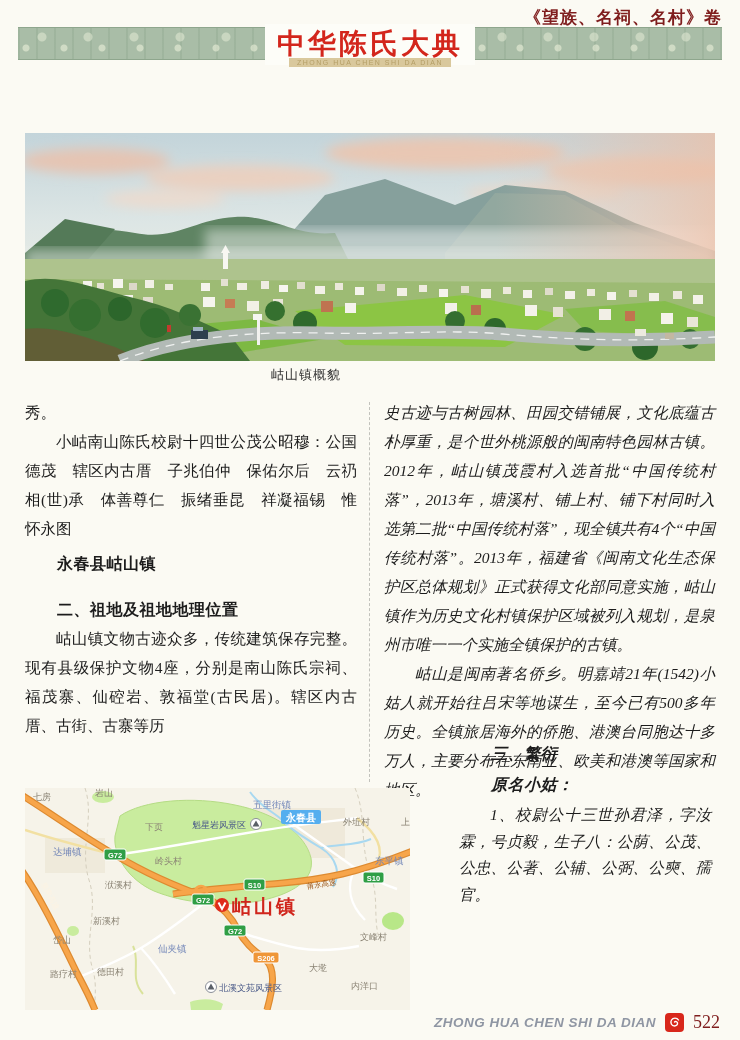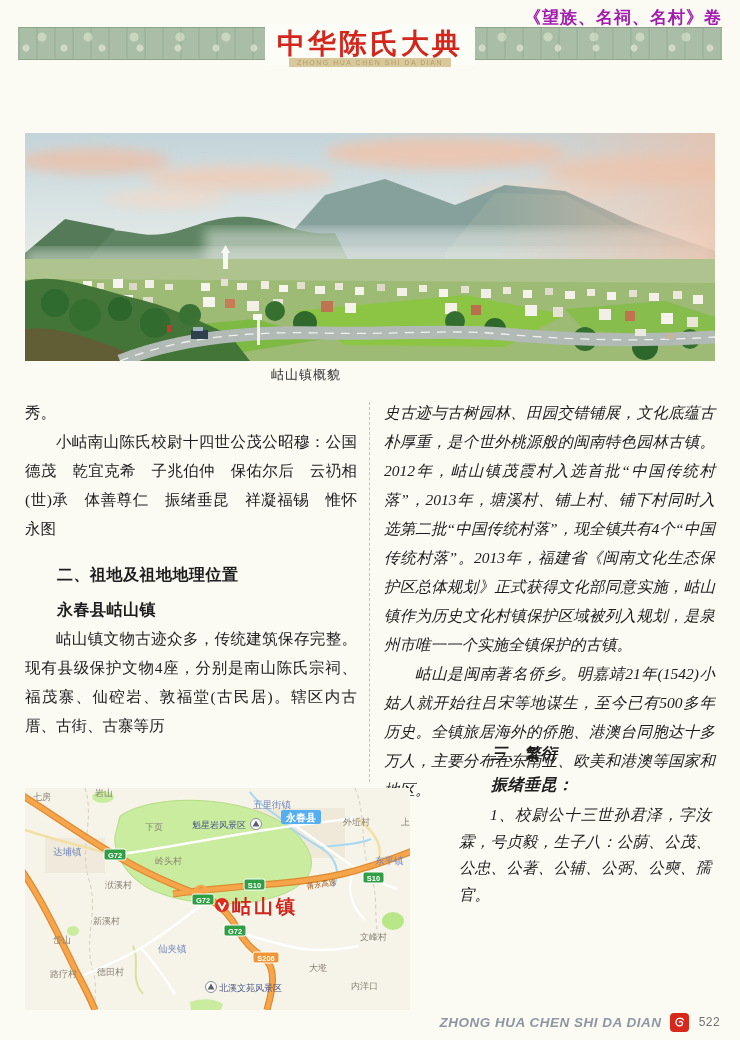--- a/index.html
+++ b/index.html
@@ -1,21 +1,21 @@
 <!DOCTYPE html>
 <html><head>
 <meta charset="utf-8">
 <style>
   html,body{margin:0;padding:0;}
   body{width:740px;height:1040px;position:relative;background:#fbfaf3;overflow:hidden;
        font-family:"Liberation Serif",serif;color:#1c1c1c;}
   .abs{position:absolute;}
 
   
-  .volume-label{top:6px;right:18px;font-size:17px;font-weight:bold;letter-spacing:1px;color:#a21caf;
+  .volume-label{top:6px;right:18px;font-size:17px;font-weight:bold;letter-spacing:1px;color:#7f1d1d;
     font-family:"Liberation Serif",serif;}
   .band{left:18px;top:27px;width:704px;height:31px;background-color:#a9bda7;
     background-image:
       radial-gradient(circle at 8px 20px, rgba(240,244,222,.55) 3px, transparent 4px),
       radial-gradient(circle at 24px 9px, rgba(240,244,222,.45) 4px, transparent 5px),
       repeating-linear-gradient(90deg, rgba(140,165,140,.35) 0 2px, transparent 2px 18px);
     background-size:38px 31px,46px 31px,auto;
     border-top:1px solid #8ea68d;border-bottom:1px solid #8ea68d;}
   .band-title-box{left:50%;top:24px;transform:translateX(-50%);background:#fdfdf8;
     padding:1px 12px 2px 12px;}
@@ -44,21 +44,21 @@
   .right-col-lower p{margin:4px;font-style:italic;}
   .divider{left:369px;top:402px;height:380px;border-left:1px dashed #c2c2bc;width:0;}
 
   
   .map{left:25px;top:788px;width:385px;height:222px;background:#f6f3e9;overflow:hidden;}
 
   
   .footer{top:1012px;right:20px;display:flex;align-items:center;gap:8px;}
   .footer-roman{font-family:"Liberation Sans",sans-serif;font-style:italic;font-weight:bold;
     font-size:13.5px;color:#8f96a3;letter-spacing:.5px;}
-  .footer-page{font-family:Liberation Mono, monospace;font-size:12px;color:#737373;}
+  .footer-page{font-family:Liberation Serif, serif;font-size:18px;color:#7f1d1d;}
 </style>
 </head>
 <body>
 
 <div class="abs volume-label">《望族、名祠、名村》卷</div>
 <div class="abs band"></div>
 <div class="abs band-title-box">
   <span class="band-title">中华陈氏大典</span>
 </div>
 <div class="abs band-substrip">ZHONG HUA CHEN SHI DA DIAN</div>
@@ -186,34 +186,34 @@
     <rect x="610" y="196" width="11" height="7" fill="#eceadf"></rect>
       <rect x="640" y="200" width="9" height="6" fill="#c3b7a2"></rect>
   </svg>
 </div>
 <div class="abs caption">岵山镇概貌</div>
 
 <div class="abs divider"></div>
 
 <div class="abs col left-col">
   <p>秀。</p>
-  <p class="indent">小岵南山陈氏校尉十四世公茂公昭穆：公国德茂　乾宜克希　子兆伯仲　保佑尔后　云礽相(世)承　体善尊仁　振绪垂昆　祥凝福锡　惟怀永图</p>
+  <p class="indent">小岵南山陈氏校尉十四世公茂公昭穆：公国德茂　辖区内古厝　子兆伯仲　保佑尔后　云礽相(世)承　体善尊仁　振绪垂昆　祥凝福锡　惟怀永图</p>
+  <p class="sec-head second">永春县岵山镇</p>
   <p class="sec-head first">二、祖地及祖地地理位置</p>
-  <p class="sec-head second">永春县岵山镇</p>
   <p class="indent">岵山镇文物古迹众多，传统建筑保存完整。现有县级保护文物4座，分别是南山陈氏宗祠、福茂寨、仙硿岩、敦福堂(古民居)。辖区内古厝、古街、古寨等历</p>
 </div>
 
 <div class="abs col right-col-upper">
   <p>史古迹与古树园林、田园交错铺展，文化底蕴古朴厚重，是个世外桃源般的闽南特色园林古镇。2012年，岵山镇茂霞村入选首批“中国传统村落”，2013年，塘溪村、铺上村、铺下村同时入选第二批“中国传统村落”，现全镇共有4个“中国传统村落”。2013年，福建省《闽南文化生态保护区总体规划》正式获得文化部同意实施，岵山镇作为历史文化村镇保护区域被列入规划，是泉州市唯一一个实施全镇保护的古镇。</p>
   <p class="indent">岵山是闽南著名侨乡。明嘉靖21年(1542)小姑人就开始往吕宋等地谋生，至今已有500多年历史。全镇旅居海外的侨胞、港澳台同胞达十多万人，主要分布在东南亚、欧美和港澳等国家和地区。</p>
 </div>
 
 <div class="abs right-col-lower">
   <p class="sec-head">三、繁衍</p>
-  <p class="sec-head">振绪垂昆：</p>
+  <p class="sec-head">原名小姑：</p>
   <p class="indent">1、校尉公十三世孙君泽，字汝霖，号贞毅，生子八：公荫、公茂、公忠、公著、公辅、公弼、公奭、孺官。</p>
 
 </div>
 
 <div class="abs map">
   <svg width="385" height="222" viewBox="0 0 385 222" font-family="Liberation Sans, sans-serif">
     <rect x="0" y="0" width="385" height="222" fill="#f6f3e9"></rect>
 
     <rect x="230" y="20" width="90" height="50" fill="#efe9da"></rect>
     <rect x="20" y="50" width="60" height="35" fill="#efeadb"></rect>

